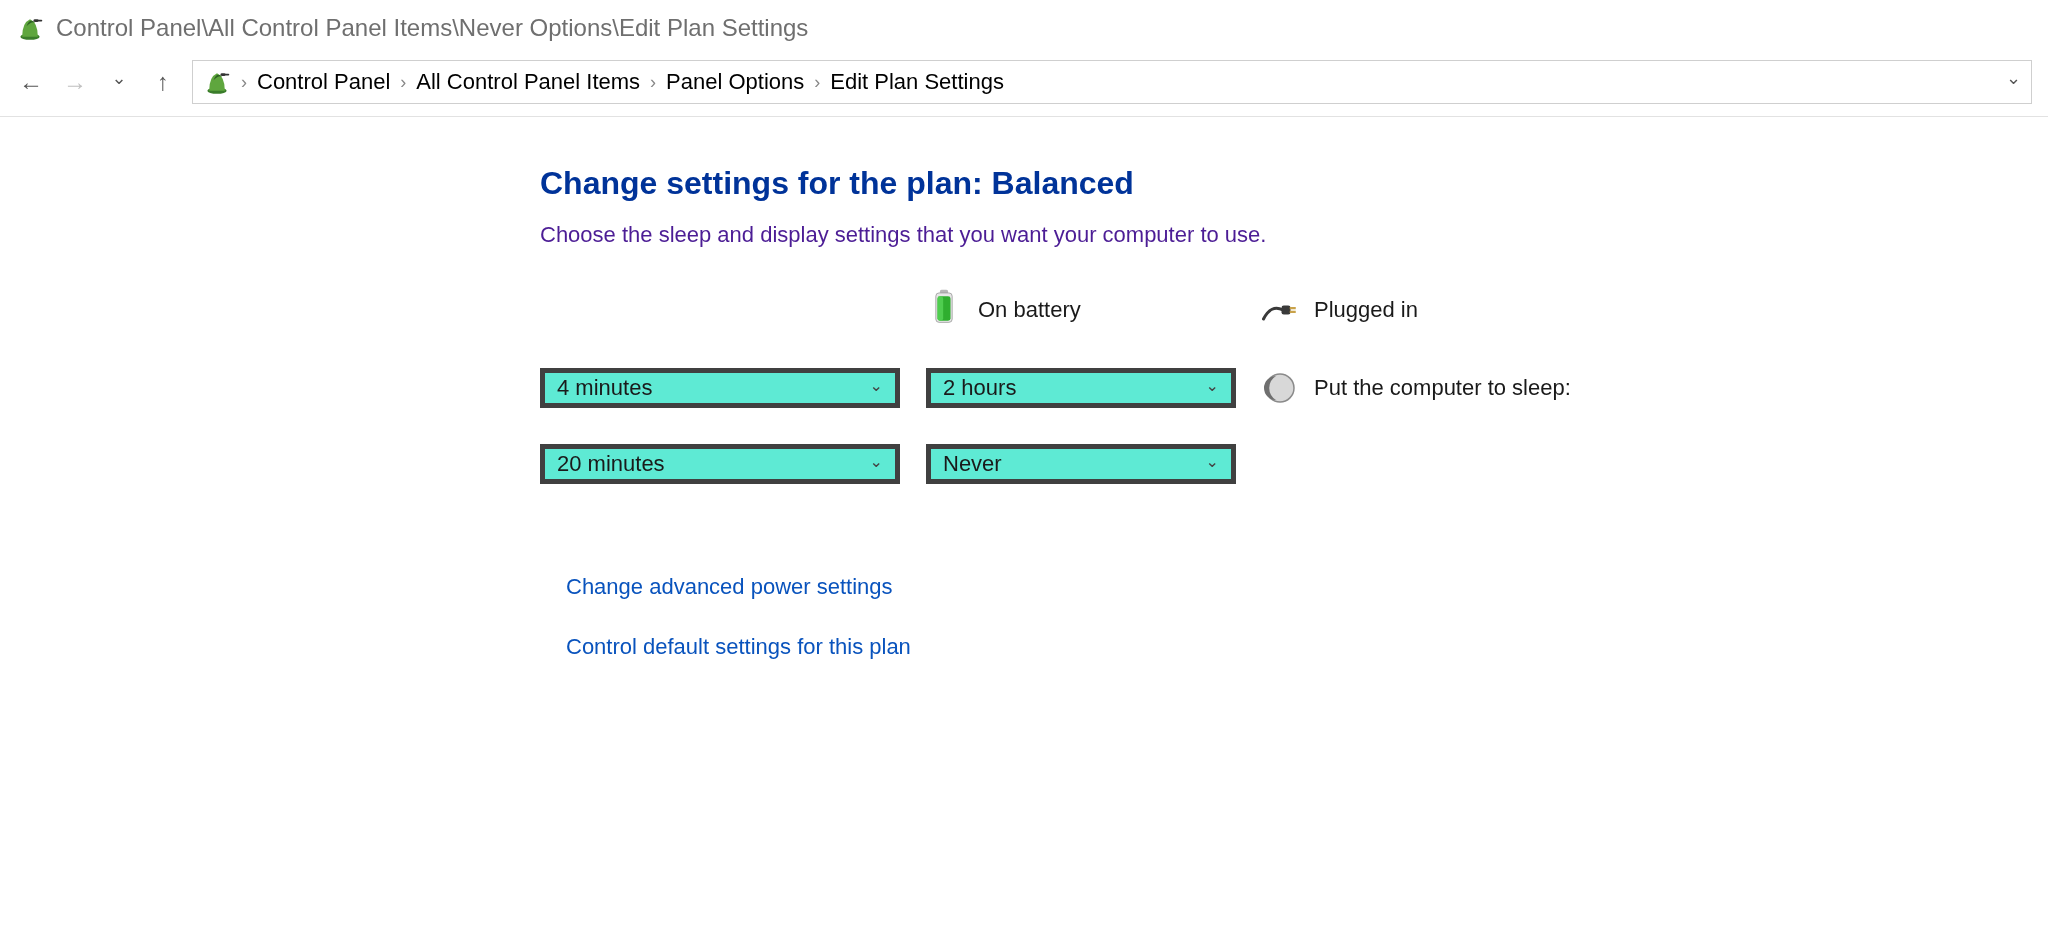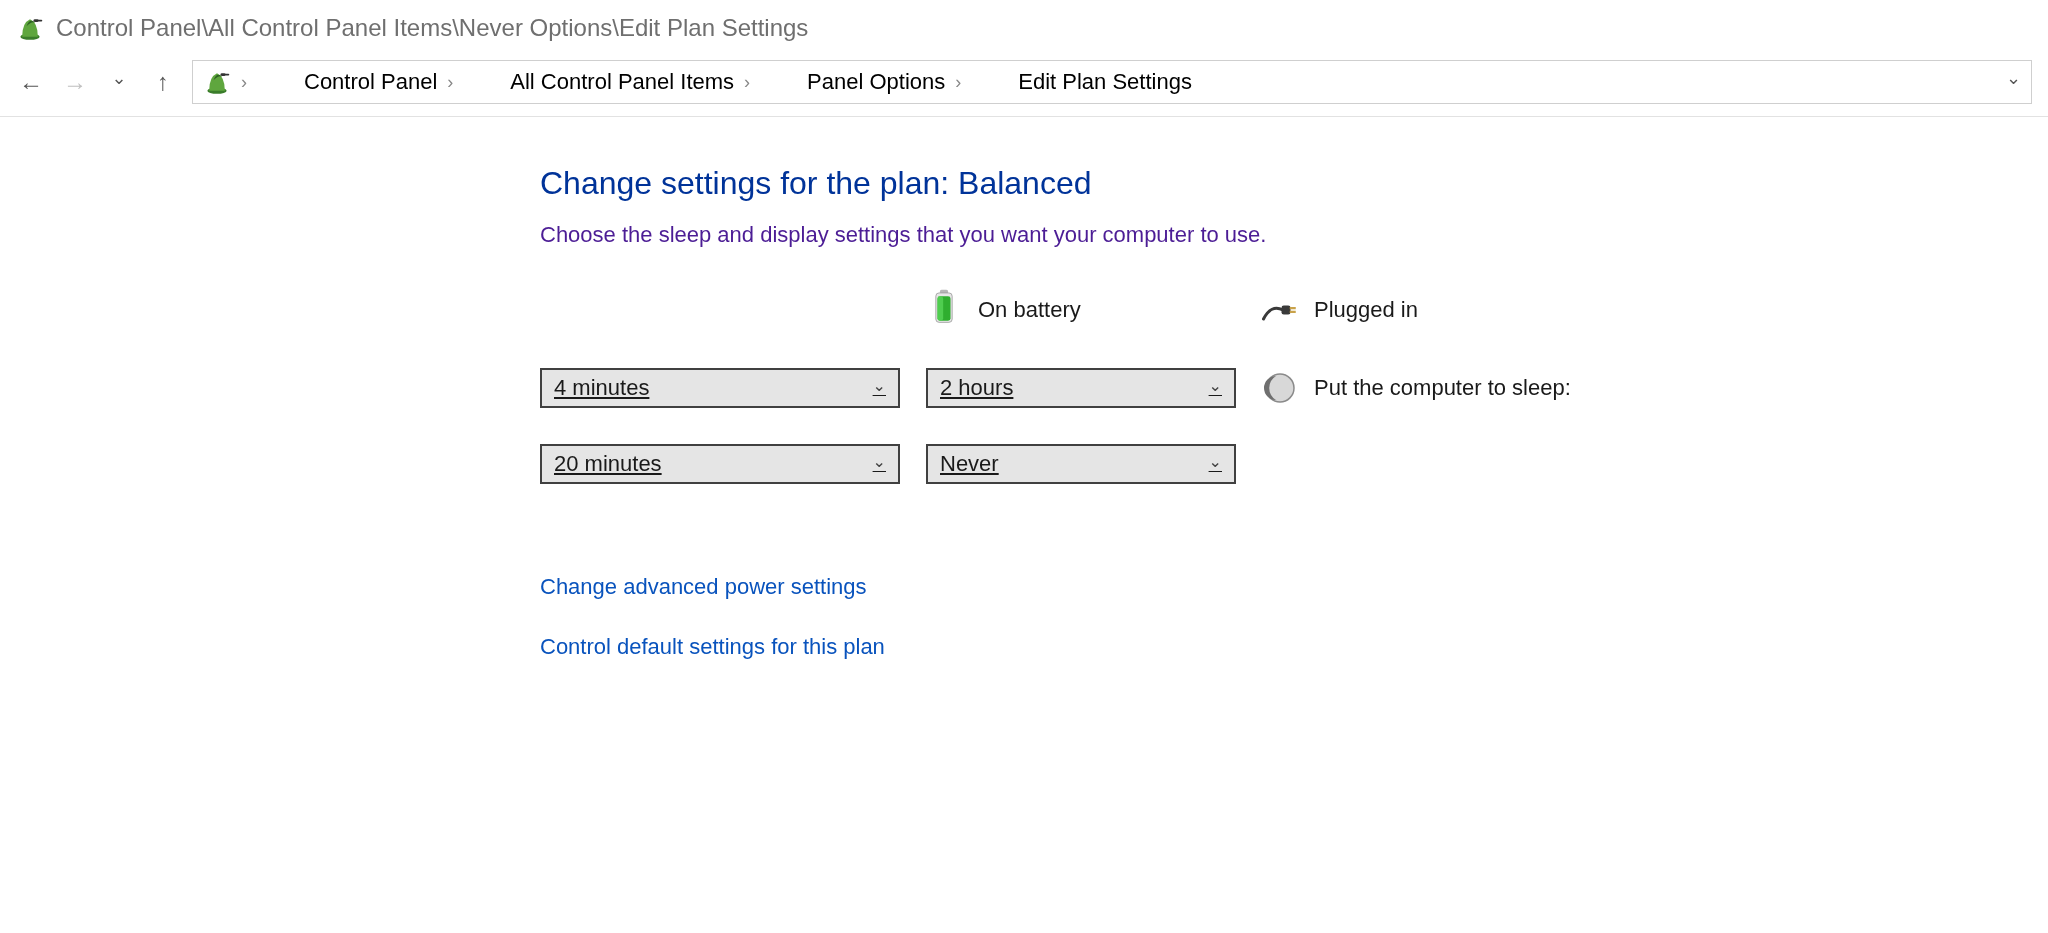--- a/index.html
+++ b/index.html
@@ -49,21 +49,21 @@
   .address-bar {
     flex: 1;
     border: 1px solid #cfcfcf;
     display: flex;
     align-items: center;
     padding: 6px 10px;
     gap: 10px;
     min-height: 44px;
     font-size: 22px;
   }
-  .crumb { color: #000; margin-left: 47px; }
+  .crumb { color: #000; }
   .sep { color: #888; font-size: 18px; }
   .addr-end {
     margin-left: auto;
     color: #555;
     font-size: 18px;
   }
   .addr-end::before { content: "⌄"; position: relative; top: -4px; }
 
   
   .window-icon {
@@ -73,21 +73,21 @@
   .window-icon svg { width: 100%; height: 100%; }
 
   
   .content {
     padding: 48px 0 0 540px;
     width: 2048px;
   }
   .heading {
     color: #003399;
     font-size: 32px;
-    font-weight: 400;
+    font-weight: 700;
     margin: 0 0 20px 0;
   }
   .subtext {
     font-size: 22px;
     margin: 8px 0 40px 0;
     color: #4c1d95;
   }
 
   
   .settings-grid {
@@ -105,48 +105,48 @@
   }
   .row-label {
     display: flex;
     align-items: center;
     gap: 16px;
     font-size: 22px;
   }
 
   
   .dropdown {
-    border: 2px solid #404040;
-    background: #e5e5e5;
+    border: 5px solid #404040;
+    background: #5eead4;
     padding: 6px 12px;
     font-size: 22px;
     display: flex;
     align-items: center;
     justify-content: space-between;
     height: 40px;
     width: 100%;
-    text-decoration: underline;
   }
   .dropdown .dd-chevron {
     font-size: 16px;
     color: #444;
   }
   .dd-chevron::before { content: "⌄"; position: relative; top: -3px; }
 
   
   .links {
     margin-top: 90px;
     display: flex;
     flex-direction: column;
     gap: 34px;
   }
   .link {
     color: #0953bd;
     font-size: 22px;
     cursor: pointer;
+    margin-left: 26px;
   }
 
   
   .battery-icon svg, .plug-icon svg, .monitor-icon svg, .sleep-icon svg {
     width: 36px; height: 36px; display: block;
   }
   .battery-icon { width: 36px; height: 44px; }
   .plug-icon, .monitor-icon, .sleep-icon { width: 36px; height: 36px; }
 
 </style>

